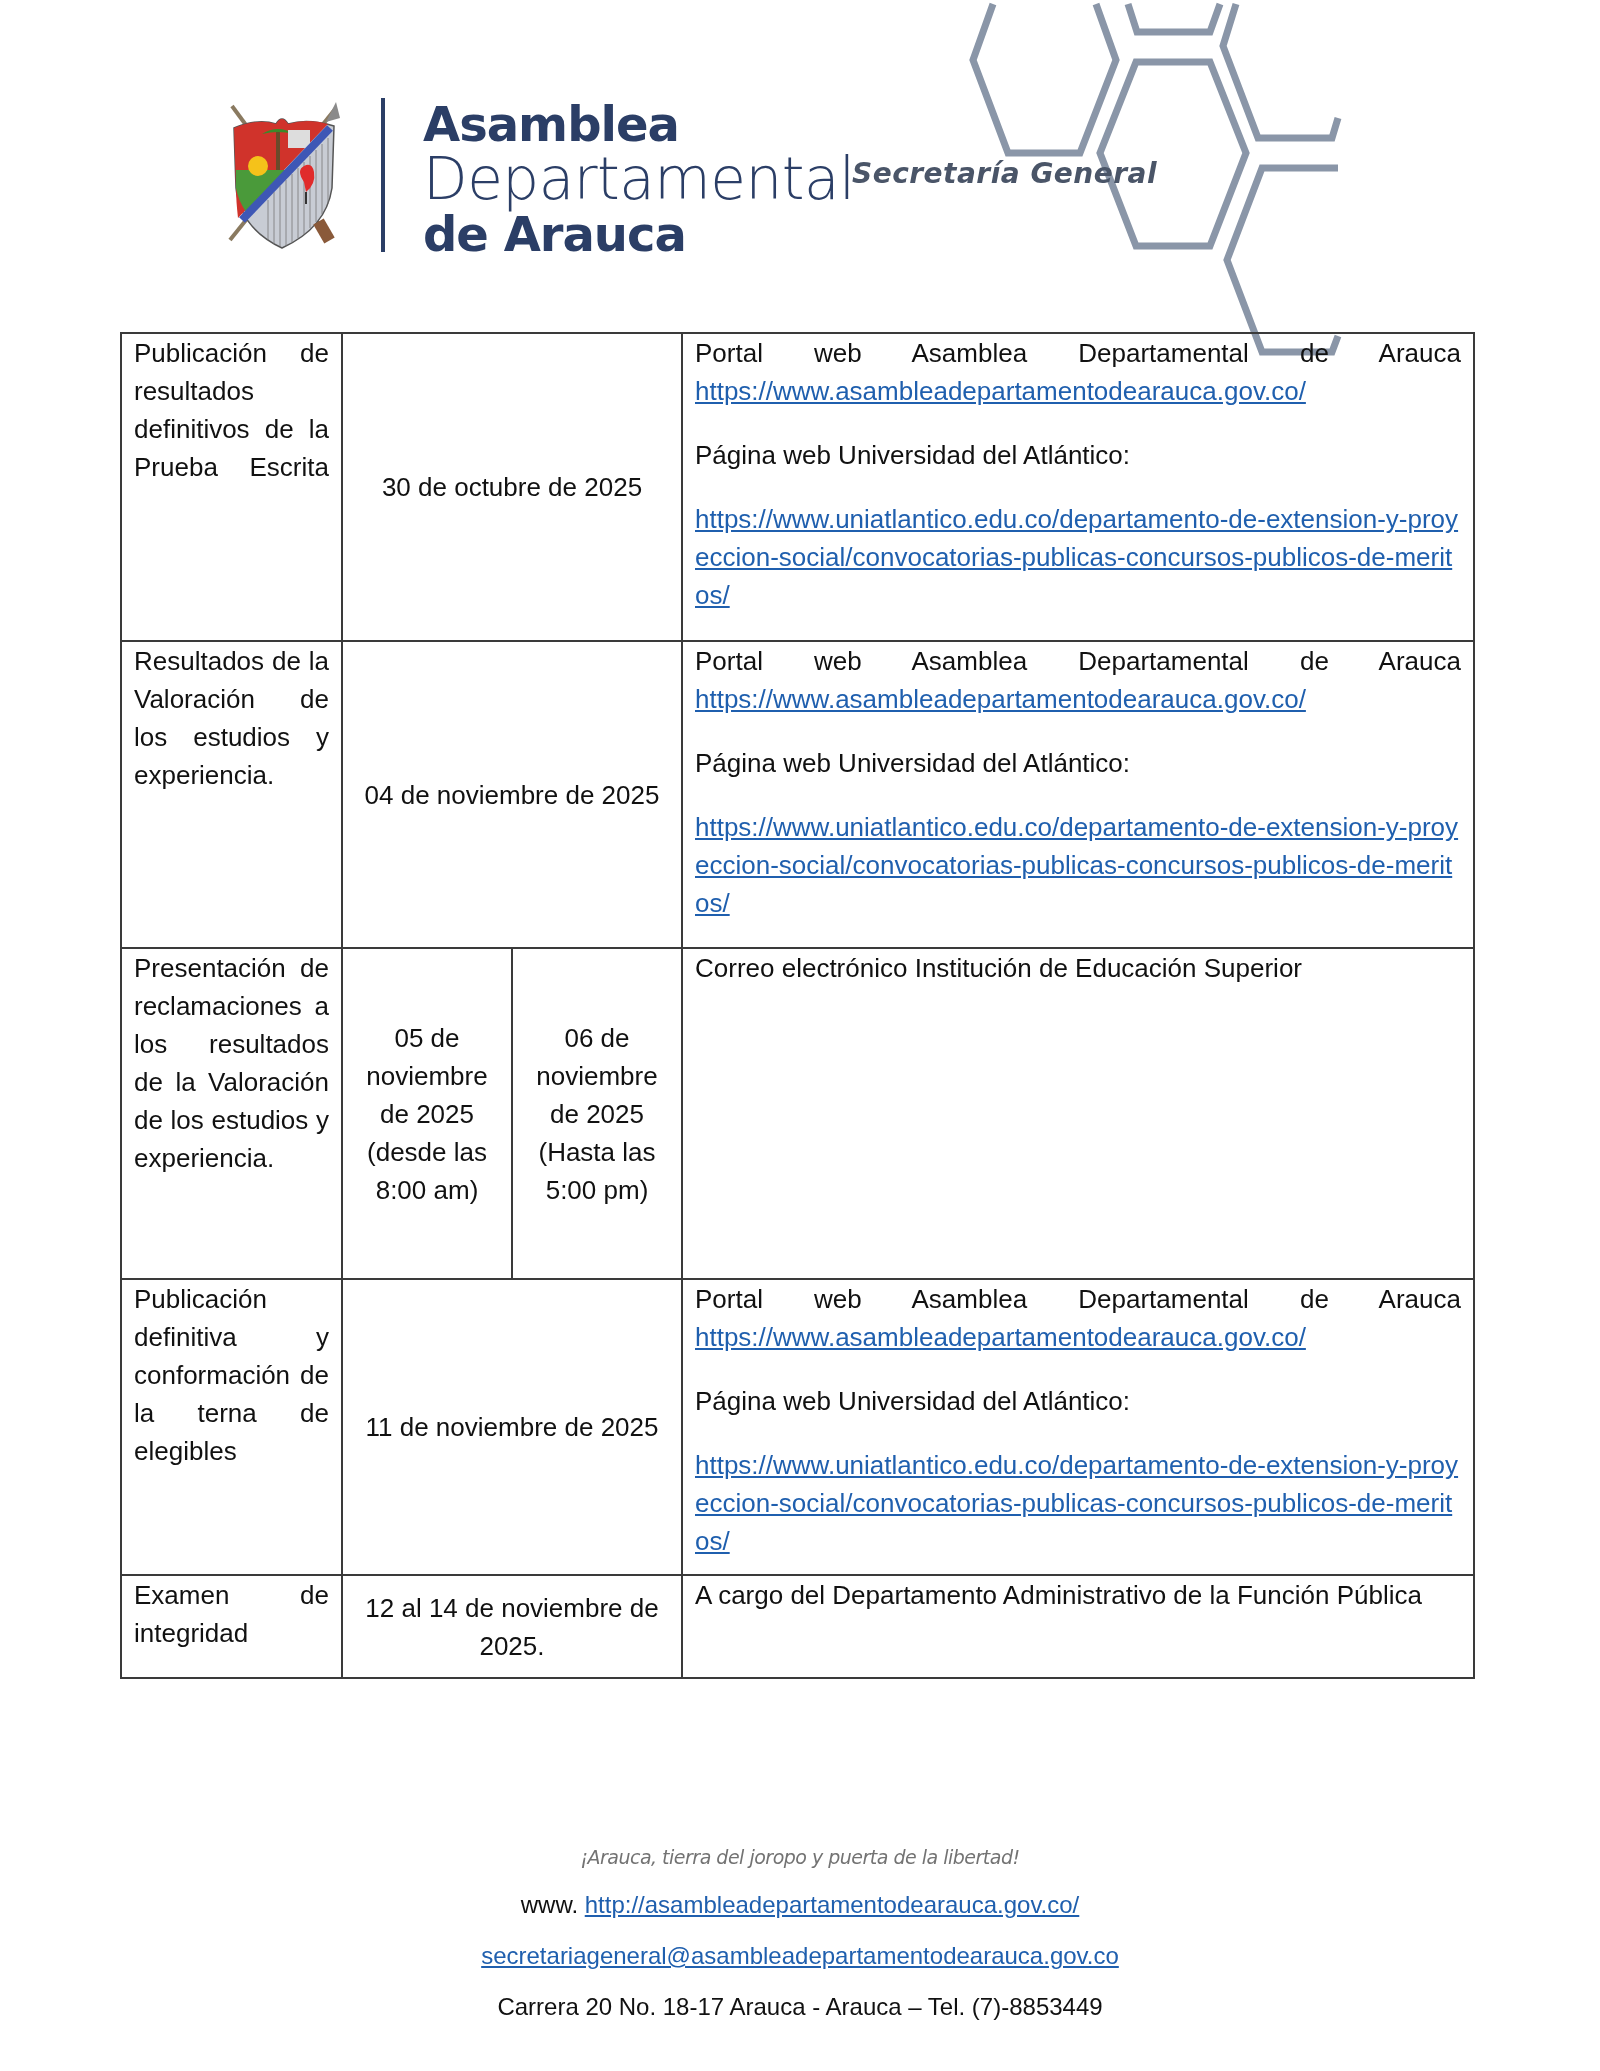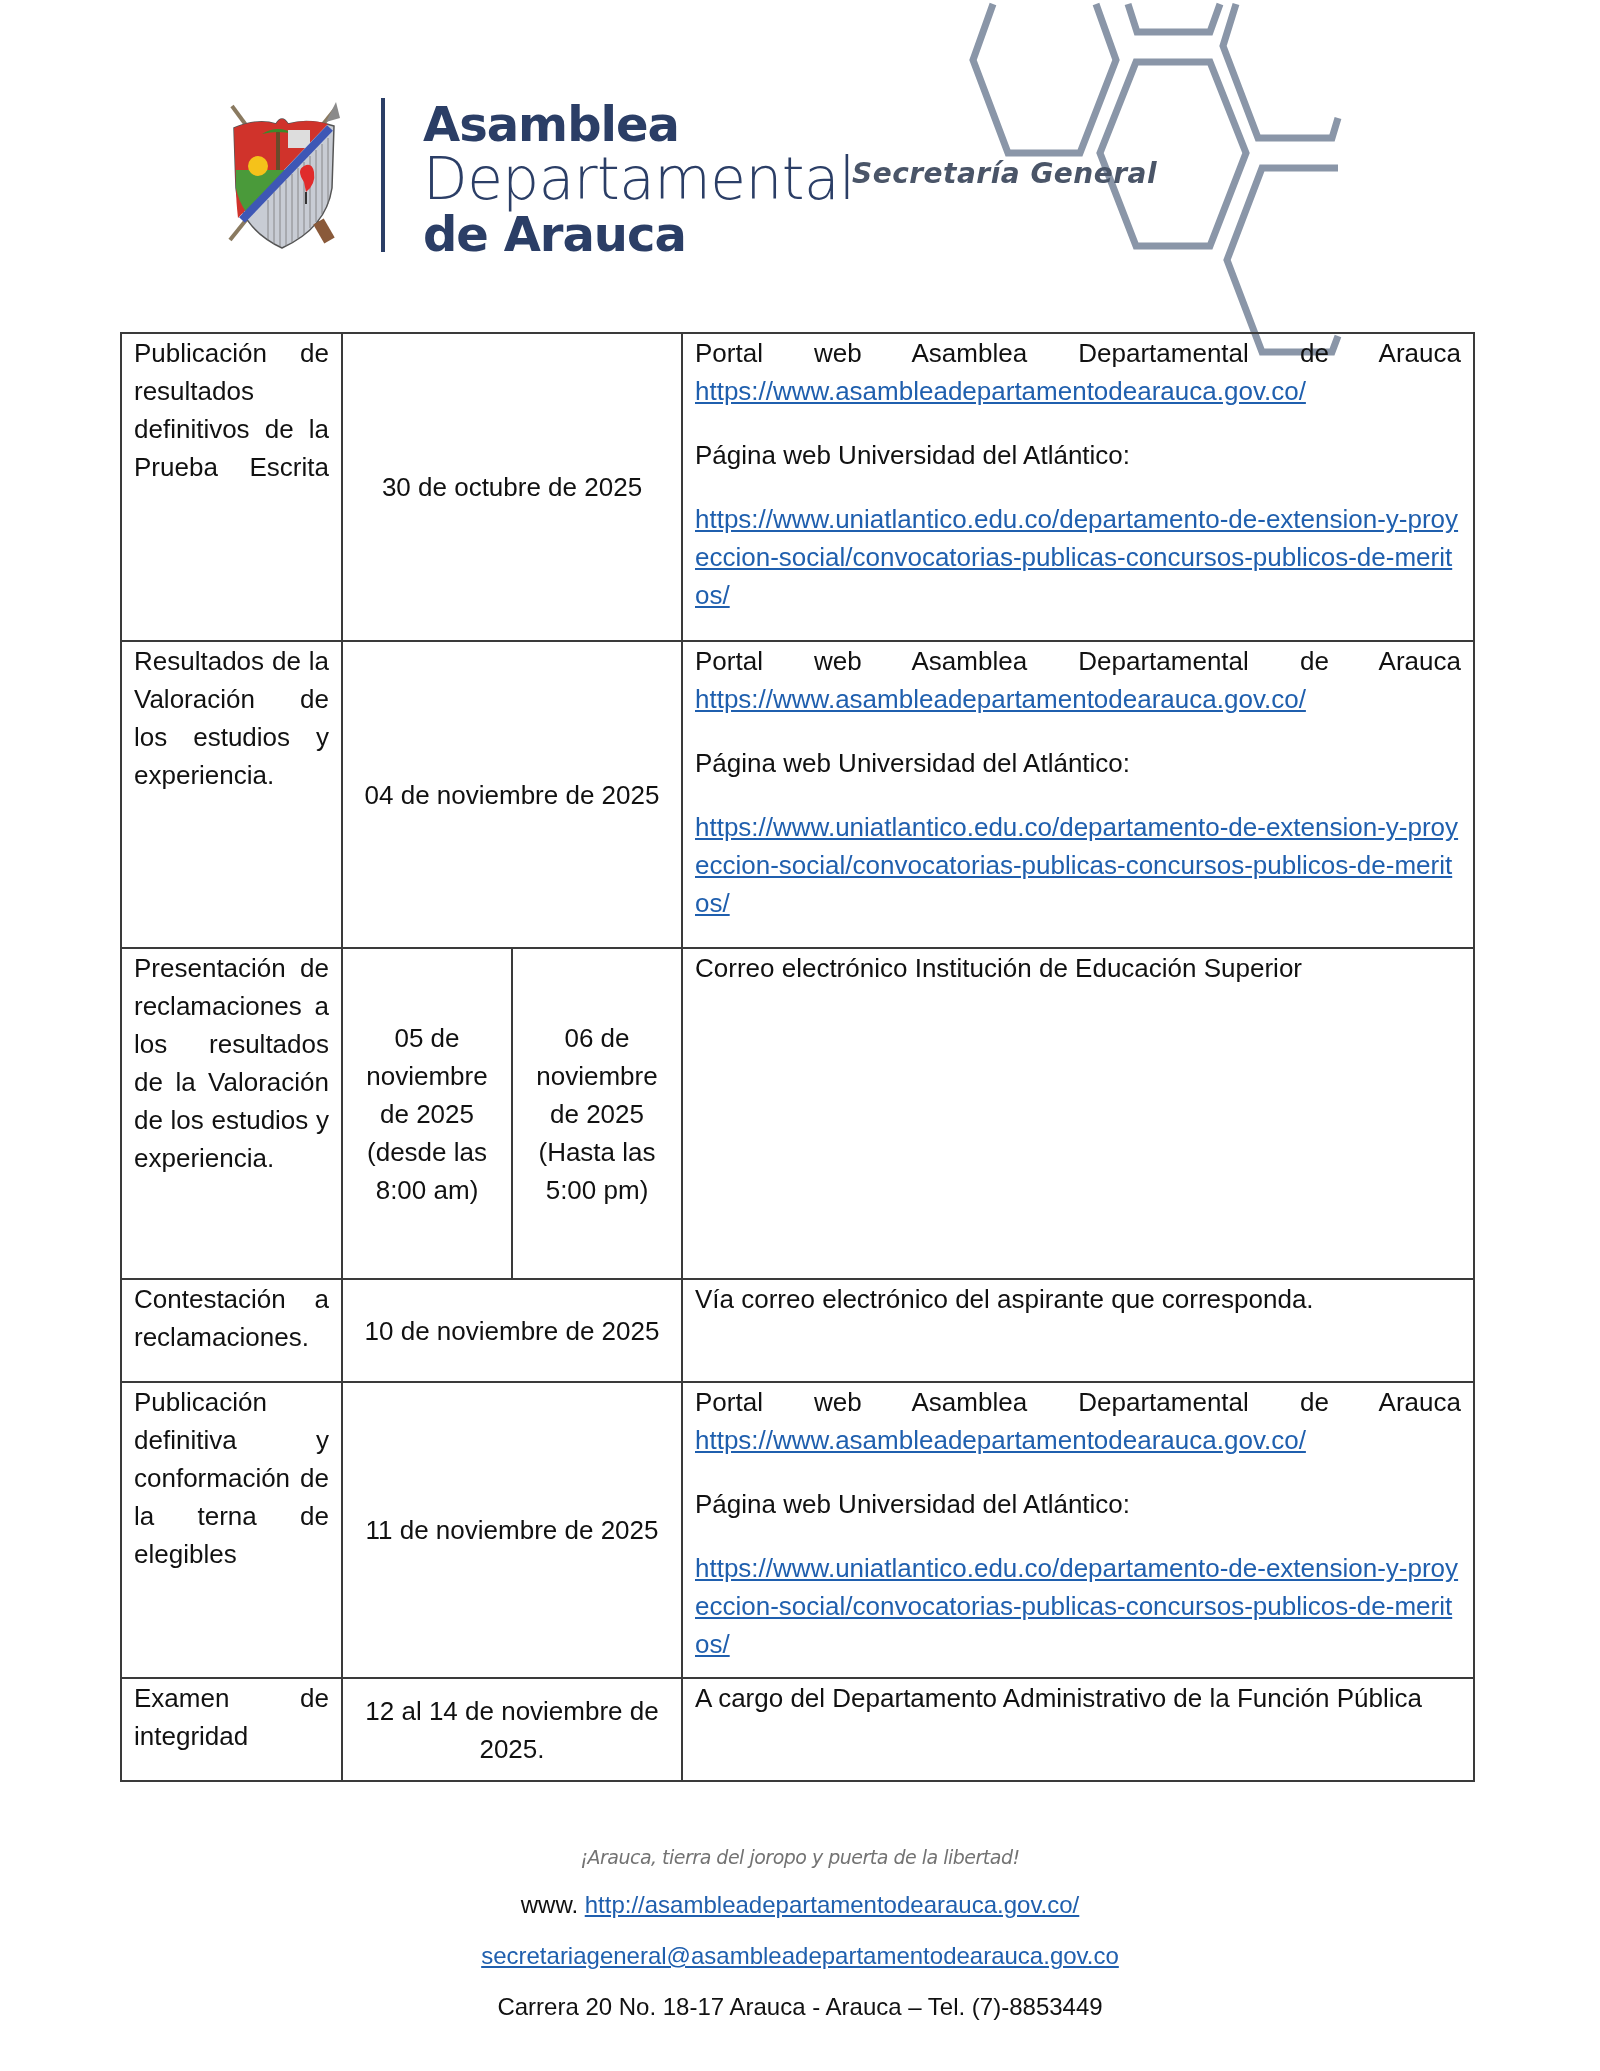--- a/index.html
+++ b/index.html
@@ -130,27 +130,20 @@
 
     <tr style="height:331px">
       <td class="c-act">
         <div class="just">Presentación de reclamaciones a los resultados de la Valoración de los estudios y experiencia.</div>
       </td>
       <td class="c-date">05 de noviembre de 2025 (desde las 8:00 am)</td>
       <td class="c-date">06 de noviembre de 2025 (Hasta las 5:00 pm)</td>
       <td class="c-place">Correo electrónico Institución de Educación Superior</td>
     </tr>
 
-    <tr style="height:103px">
-      <td class="c-act">
-        <div>Contestación a reclamaciones.</div>
-      </td>
-      <td class="c-date" colspan="2" style="vertical-align:top">10 de noviembre de 2025</td>
-      <td class="c-place">Vía correo electrónico del aspirante que corresponda.</td>
-    </tr>
 
     <tr style="height:226px">
       <td class="c-act">
         <div class="just">Publicación definitiva y conformación de la terna de elegibles</div>
       </td>
       <td class="c-date" colspan="2">11 de noviembre de 2025</td>
       <td class="c-place">
         <div class="place-p">
           <div class="just">Portal web Asamblea Departamental de Arauca</div>
           <a class="link" href="#">https://www.asambleadepartamentodearauca.gov.co/</a>

